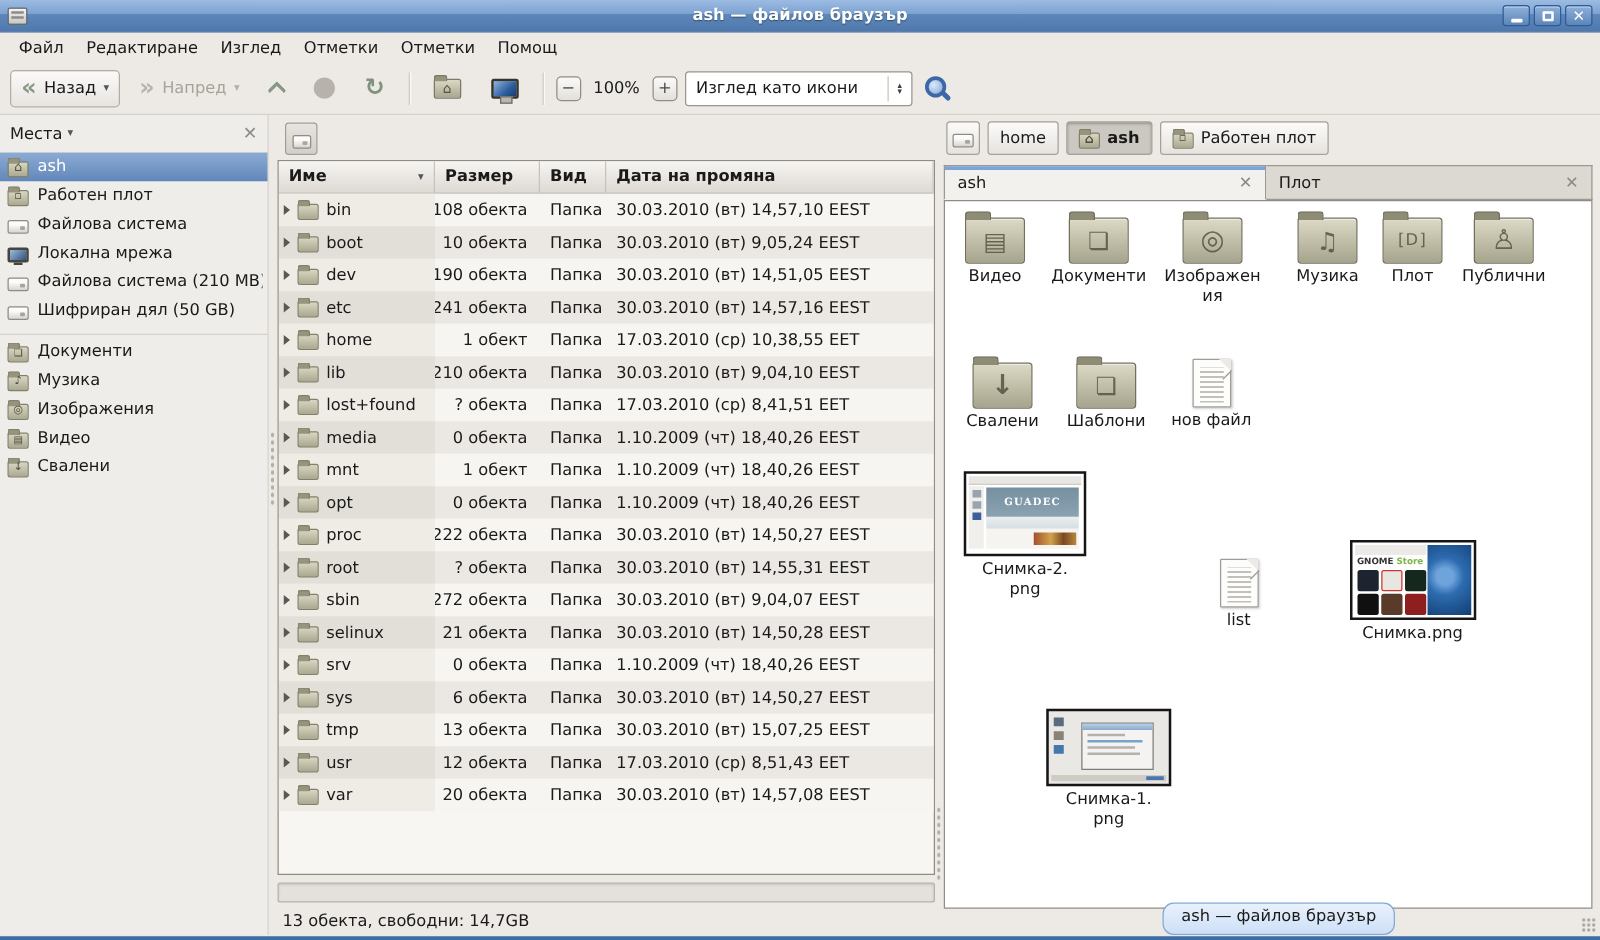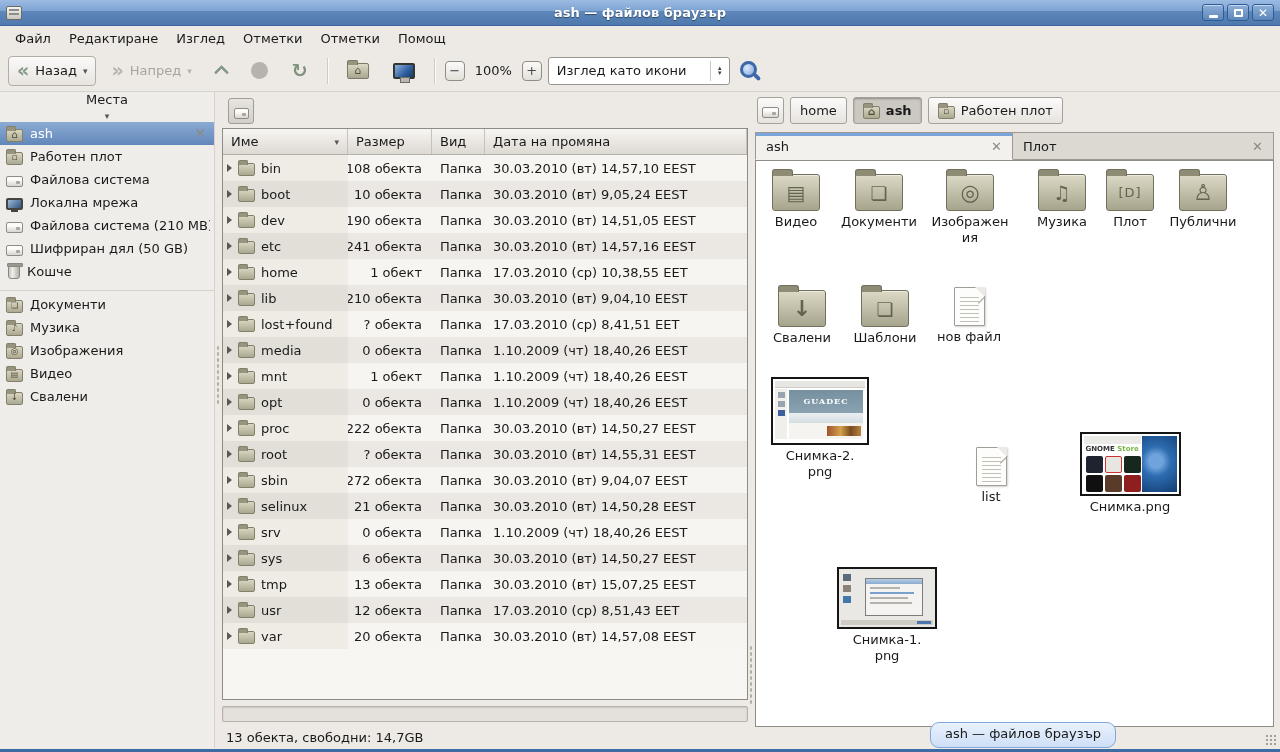--- a/index.html
+++ b/index.html
@@ -72,21 +72,21 @@
   .searchbtn::after { content:""; position:absolute; left:17px; top:18px; width:8px; height:4px;
     background:#3c68a8; transform:rotate(45deg); border-radius:2px; }
 
   
   .sidebar { position:absolute; left:0; top:92px; width:215px; height:656px; background:#efede9;
     border-right:1px solid #d8d4cd; }
   .midpane { position:absolute; left:222px; top:92px; width:526px; height:656px; }
   .rightpane { position:absolute; left:755px; top:92px; width:519px; height:656px; }
 
   
-  .side-header { height:30px; display:flex; align-items:center; padding:0 8px; gap:4px;flex-direction:column; }
+  .side-header { height:30px; display:flex; align-items:center; padding:0 8px; gap:4px; }
   .side-close { margin-left:auto; color:#8f8b84; font-size:14px; }
   .srow { height:23px; display:flex; align-items:center; gap:7px; padding:0 4px 0 6px; }
   .srow.selected { background:linear-gradient(#8cabd3,#6187ba); color:#fff; }
   .srow.divider { height:10px; padding:0; }
   .srow.divider::after { content:""; display:block; width:100%; height:1px; background:#d6d2cb; margin-top:5px; }
   .slabel { white-space:nowrap; overflow:hidden; }
   .sic { width:17px; height:16px; position:relative; flex:none; }
 
   
   .home-icon,.desktop-icon,.documents-icon,.music-icon,.images-icon,.video-icon,.downloads-icon {
@@ -123,21 +123,21 @@
   
   .rootbtn { position:absolute; left:6px; top:6px; width:26px; height:26px; border:1px solid #a19d96;
     border-radius:3px; background:linear-gradient(#e8e5e0,#d2cec8); display:flex; align-items:center;
     justify-content:center; }
   .rootbtn .drive-icon { position:relative; width:15px; }
   .treeframe { position:absolute; left:0; top:36px; width:526px; height:572px; border:1px solid #8f8c86;
     background:#f8f6f2; overflow:hidden; }
   .thead { display:grid; grid-template-columns:125px 84px 53px 1fr; height:26px;
     background:linear-gradient(#f7f5f2,#ddd9d3); border-bottom:1px solid #b5b1aa; }
   .thcell { display:flex; align-items:center; padding:0 8px; border-right:1px solid #c6c2bb;
-    white-space:nowrap; }
+    white-space:nowrap;font-weight:bold; }
   .thcell .sort { margin-left:auto; font-size:9px; color:#555; }
   .trow { display:grid; grid-template-columns:125px 84px 53px 1fr; height:26px; }
   .trow:nth-child(odd) { background:#f7f5f1; }
   .trow:nth-child(even) { background:#ebe8e3; }
   .trow:nth-child(odd) .c-name { background:#efece6; }
   .trow:nth-child(even) .c-name { background:#e2dfd8; }
   .tcell { display:flex; align-items:center; padding:0 8px; white-space:nowrap; overflow:hidden; }
   .c-name { padding-left:4px; gap:6px; }
   .c-size { justify-content:flex-end; padding-right:10px; }
   .expander { width:0; height:0; border-left:5px solid #5a5852; border-top:4px solid transparent;
@@ -346,24 +346,20 @@
       <div class="srow">
         <span class="sic drive-icon"></span>
         <span class="slabel">Файлова система (210 MB)</span>
       </div>
 
       <div class="srow">
         <span class="sic drive-icon"></span>
         <span class="slabel">Шифриран дял (50 GB)</span>
       </div>
 
-      <div class="srow">
-        <span class="sic trash-icon"></span>
-        <span class="slabel">Кошче</span>
-      </div>
 
       <div class="srow divider">
         
         
       </div>
 
       <div class="srow">
         <span class="sic documents-icon"></span>
         <span class="slabel">Документи</span>
       </div>

